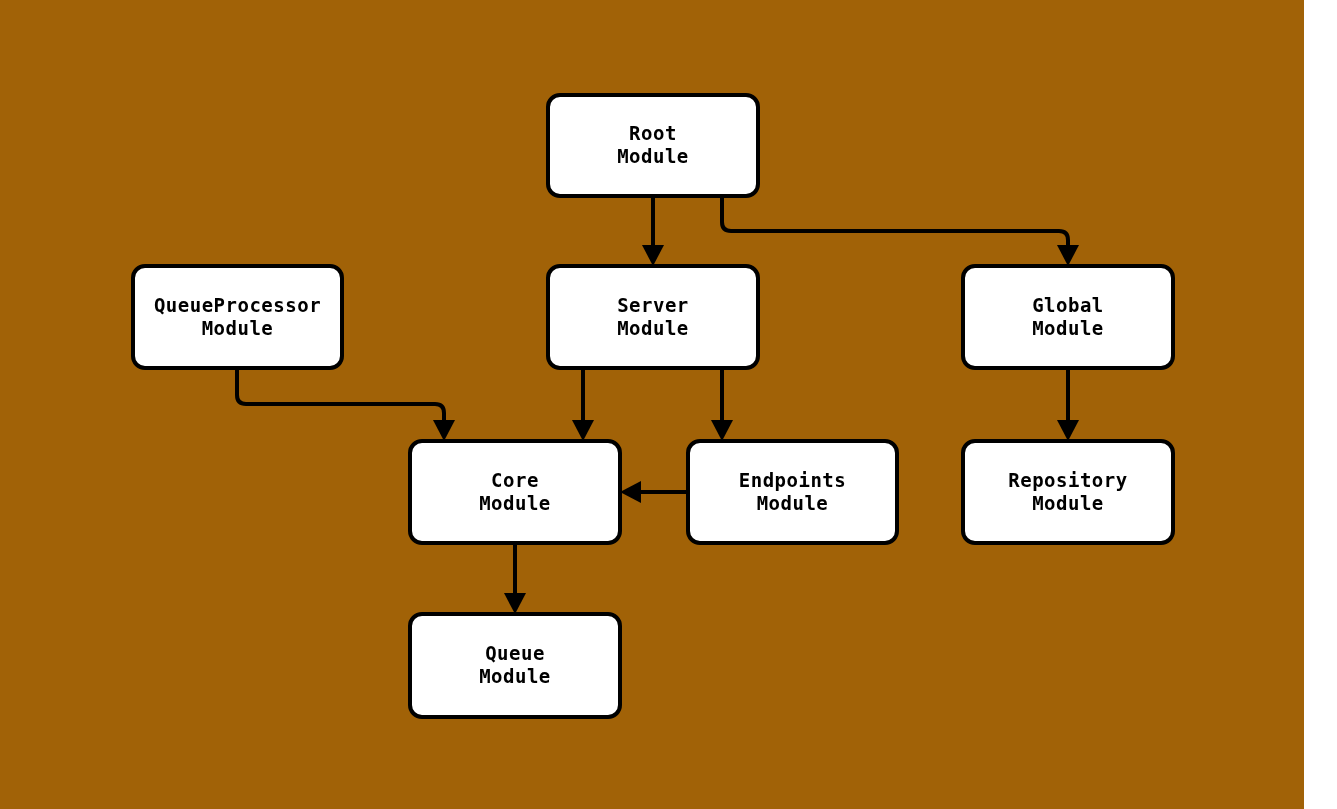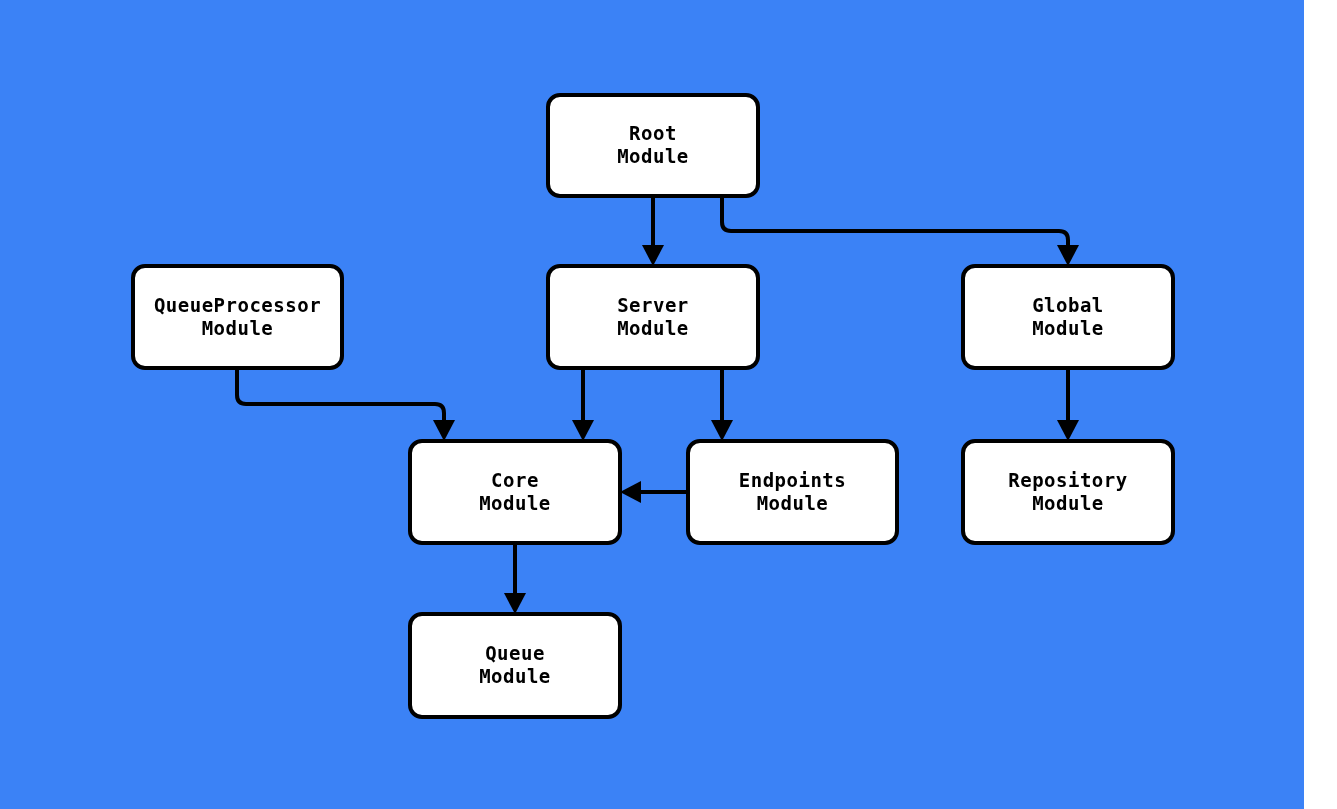--- a/index.html
+++ b/index.html
@@ -11,21 +11,21 @@
   body {
     width: 1337px;
     height: 809px;
     overflow: hidden;
     font-family: "DejaVu Sans Mono", "Liberation Mono", monospace;
   }
   #diagram-root {
     position: relative;
     width: 1304px;
     height: 809px;
-    background: #3b82f6;
+    background: #a16207;
   }
   svg#diagram-canvas {
     display: block;
     width: 1337px;
     height: 809px;
   }
   .node-box {
     fill: #ffffff;
     stroke: #000000;
     stroke-width: 4;

